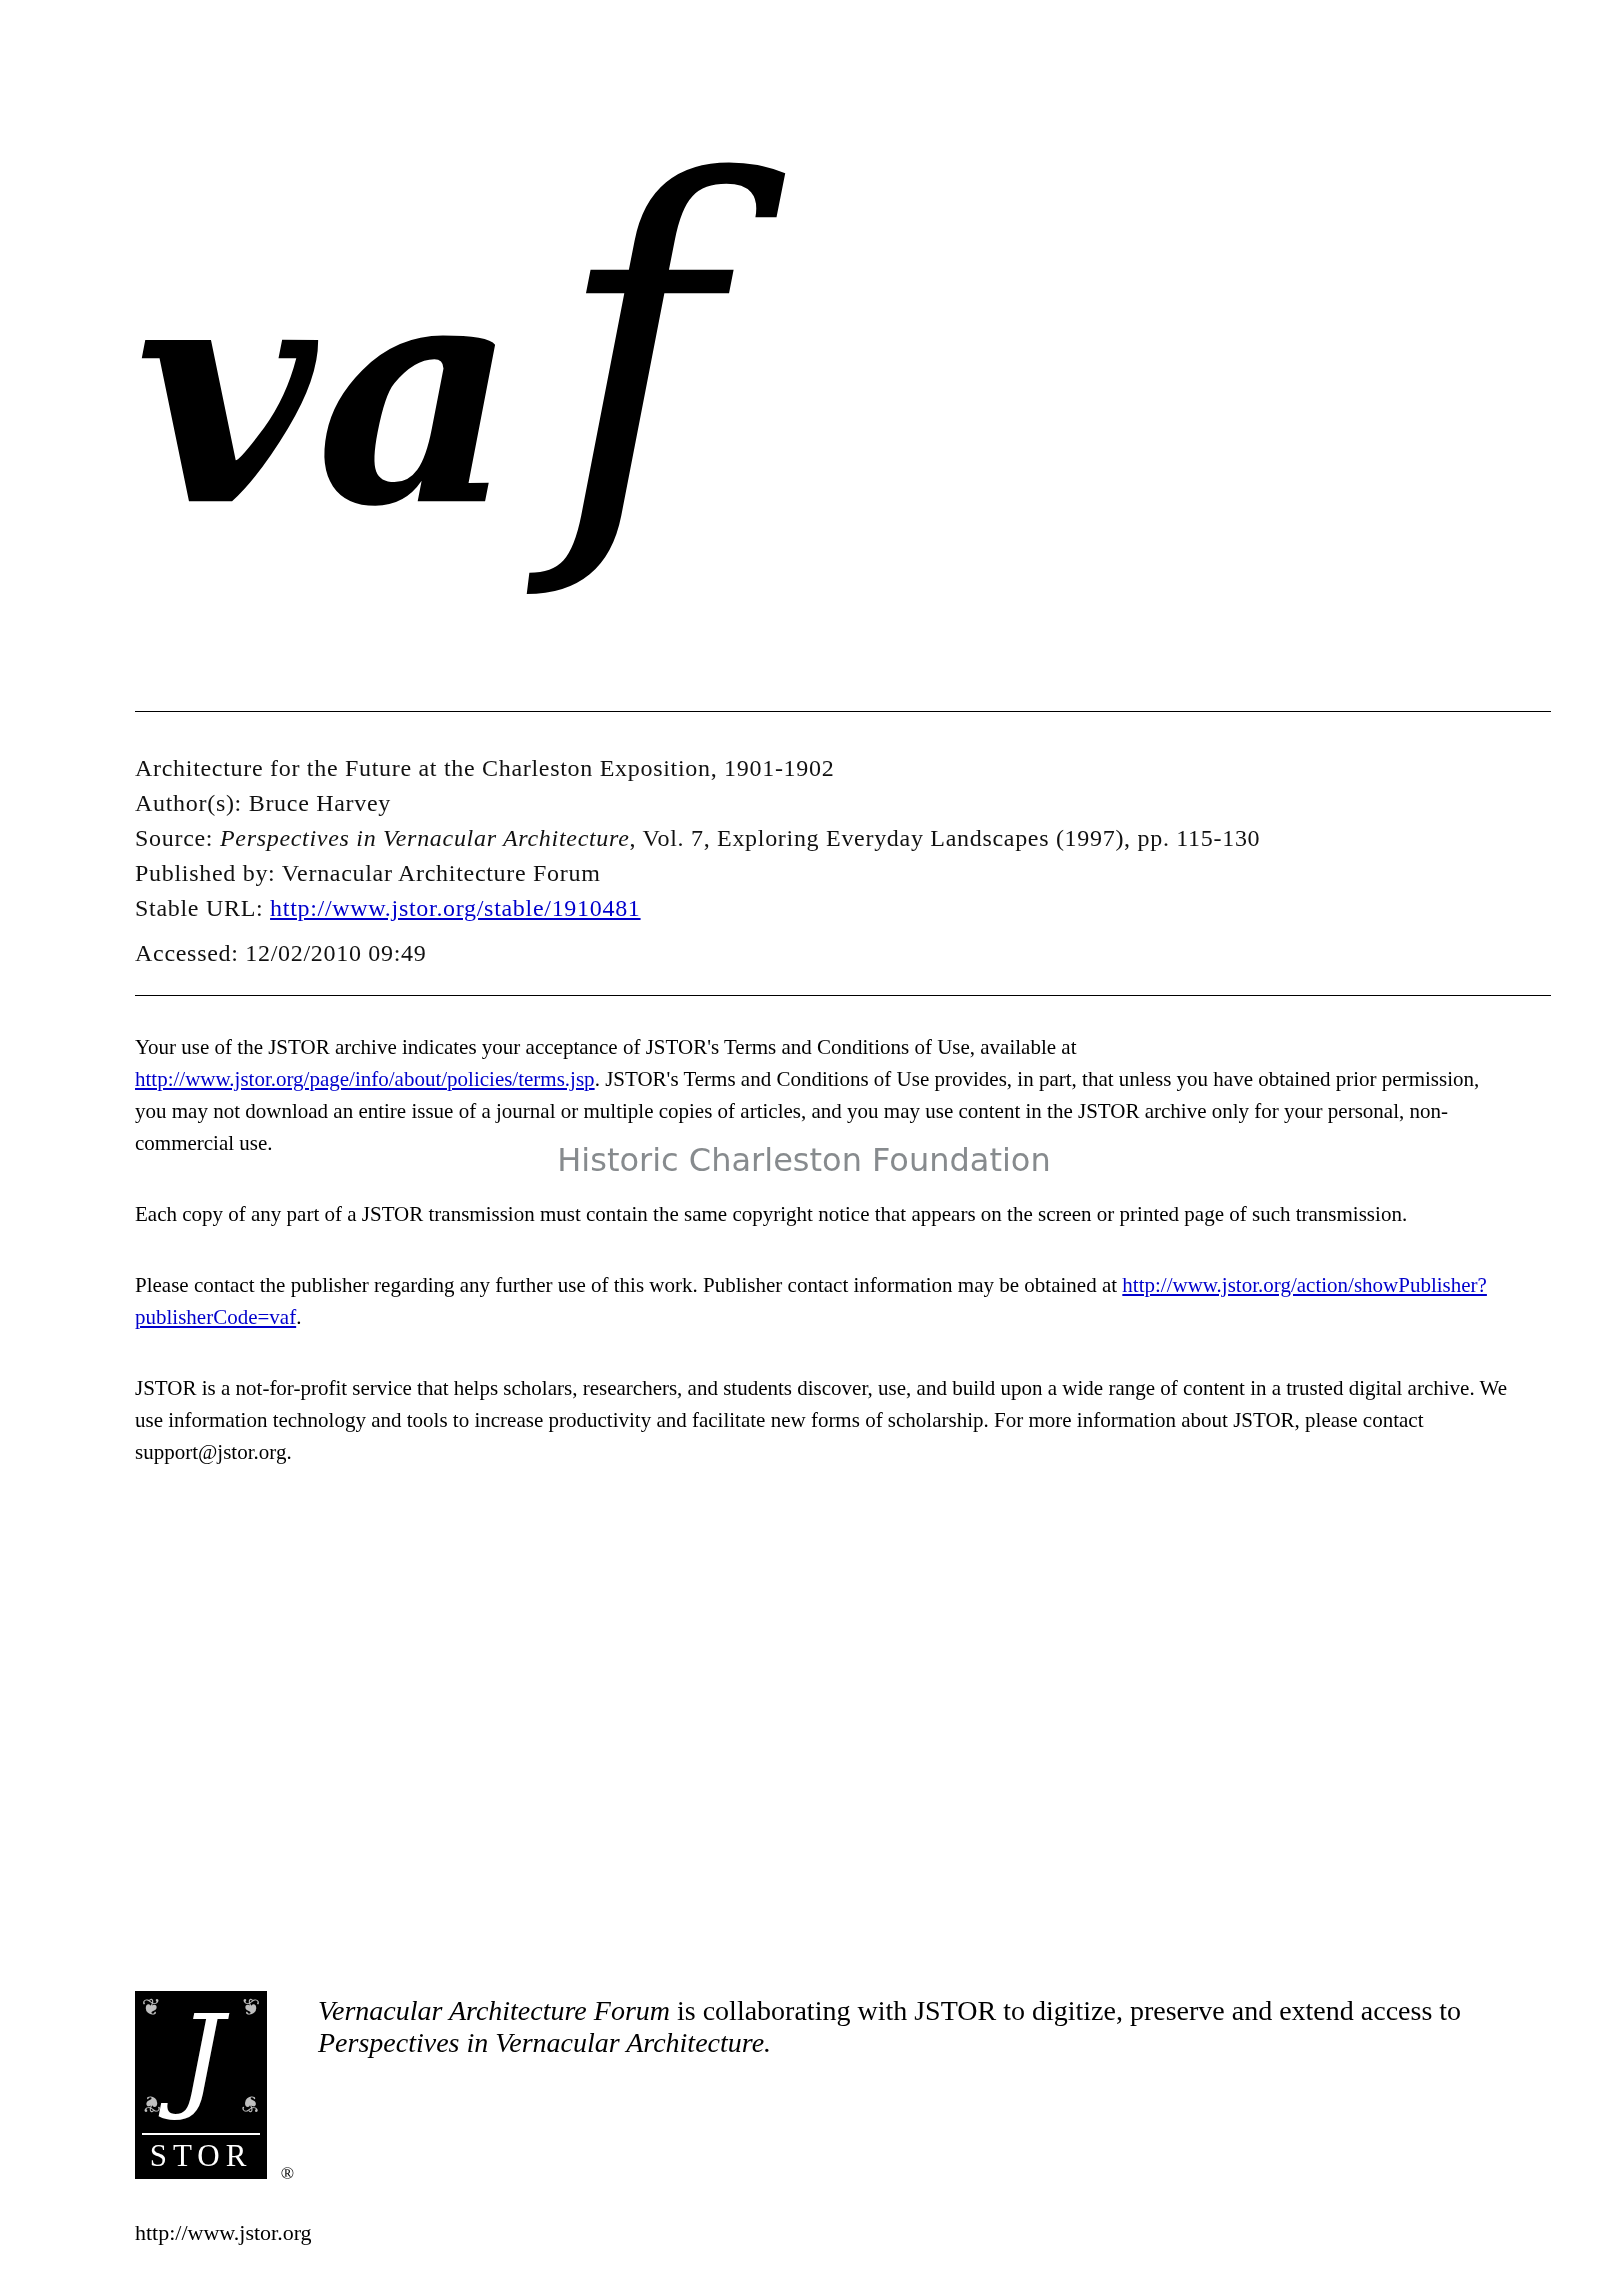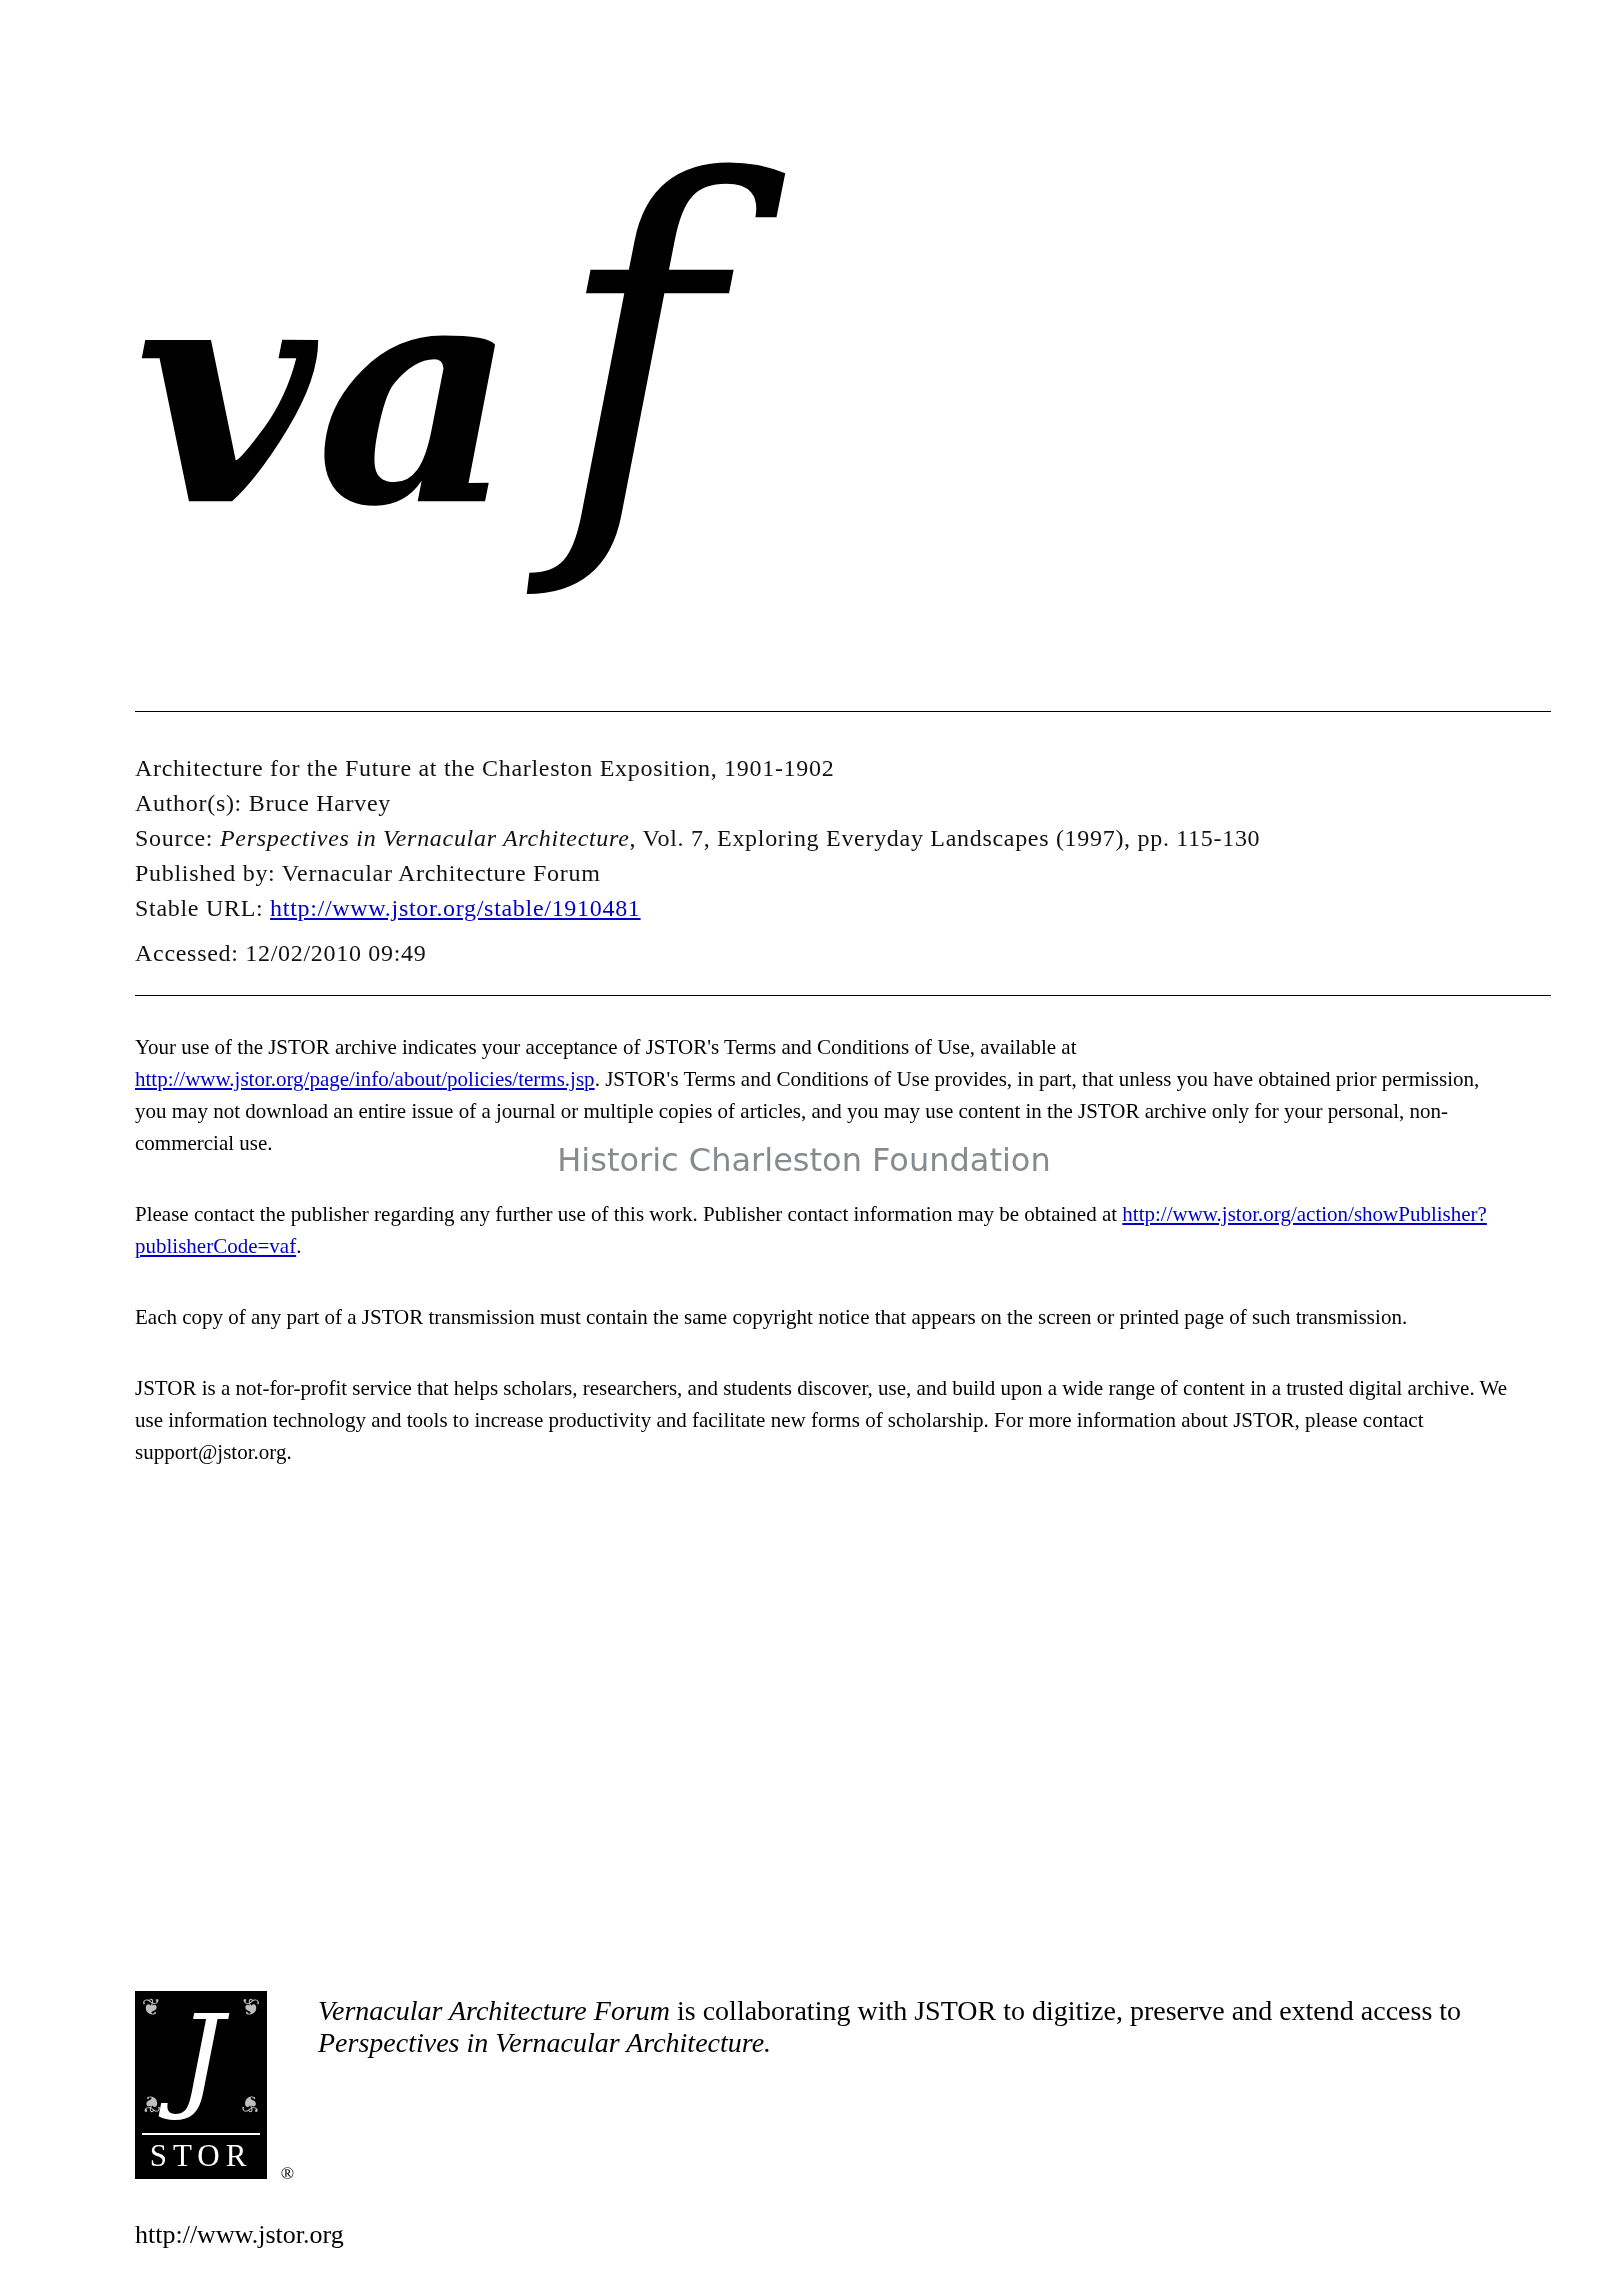--- a/index.html
+++ b/index.html
@@ -142,21 +142,21 @@
   .collab-text {
     width: 1190px;
     font-size: 28px;
     line-height: 32px;
     margin-top: 4px;
   }
   .footer-url {
     position: absolute;
     left: 135px;
     top: 2220px;
-    font-size: 26px;
+    font-size: 22px;
   }
 </style>
 </head>
 <body>
 
 <div class="content">
 
   <div class="logo-area">
     <svg width="710" height="473" viewBox="0 0 1050 700">
       <text x="0" y="480" font-family="DejaVu Serif, serif" font-style="italic" font-weight="700" font-size="460" fill="#000">va</text>
@@ -173,23 +173,23 @@
     <p class="line">Published by: Vernacular Architecture Forum</p>
     <p class="line"><span>Stable URL: </span><a class="doc-link">http://www.jstor.org/stable/1910481</a></p>
     <p class="line accessed">Accessed: 12/02/2010 09:49</p>
   </div>
 
   <hr class="rule second">
 
   <div class="terms">
     <p><span>Your use of the JSTOR archive indicates your acceptance of JSTOR's Terms and Conditions of Use, available at </span><a class="doc-link">http://www.jstor.org/page/info/about/policies/terms.jsp</a><span>. JSTOR's Terms and Conditions of Use provides, in part, that unless you have obtained prior permission, you may not download an entire issue of a journal or multiple copies of articles, and you may use content in the JSTOR archive only for your personal, non-commercial use.</span></p>
 
+    <p>Each copy of any part of a JSTOR transmission must contain the same copyright notice that appears on the screen or printed page of such transmission.</p>
+
     <p><span>Please contact the publisher regarding any further use of this work. Publisher contact information may be obtained at </span><a class="doc-link">http://www.jstor.org/action/showPublisher?publisherCode=vaf</a><span>.</span></p>
-
-    <p>Each copy of any part of a JSTOR transmission must contain the same copyright notice that appears on the screen or printed page of such transmission.</p>
 
     <p>JSTOR is a not-for-profit service that helps scholars, researchers, and students discover, use, and build upon a wide range of content in a trusted digital archive. We use information technology and tools to increase productivity and facilitate new forms of scholarship. For more information about JSTOR, please contact support@jstor.org.</p>
   </div>
 
 </div>
 
 <div class="watermark">Historic Charleston Foundation</div>
 
 <div class="footer-row">
   <div class="jstor-box">

